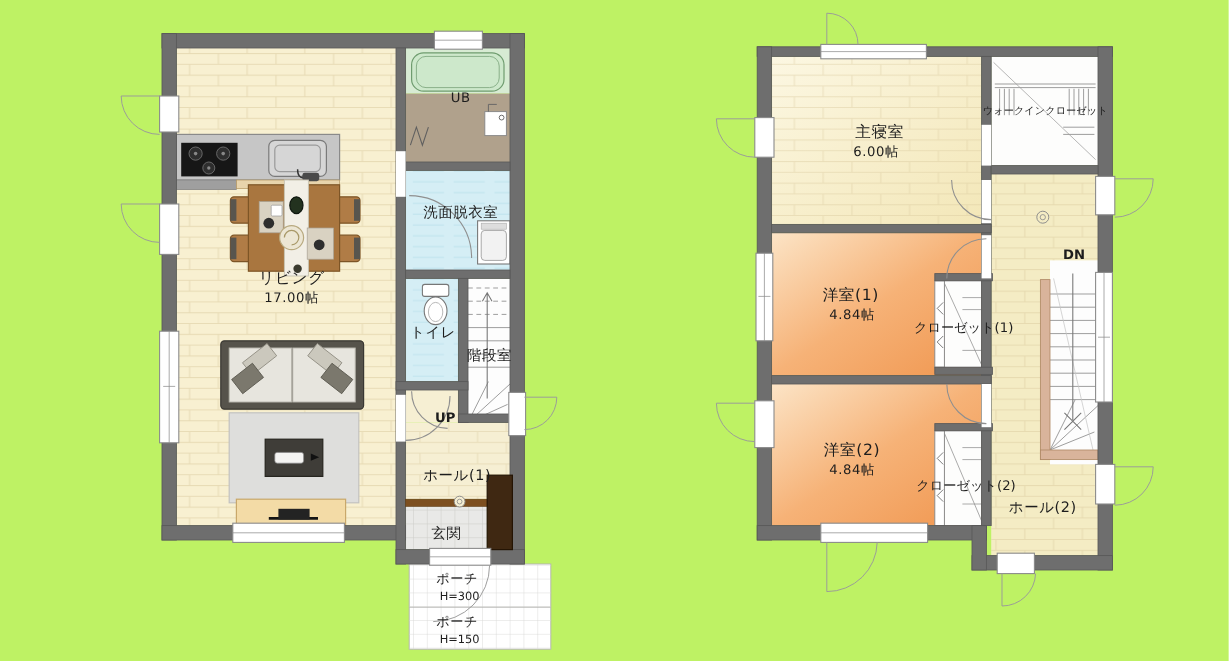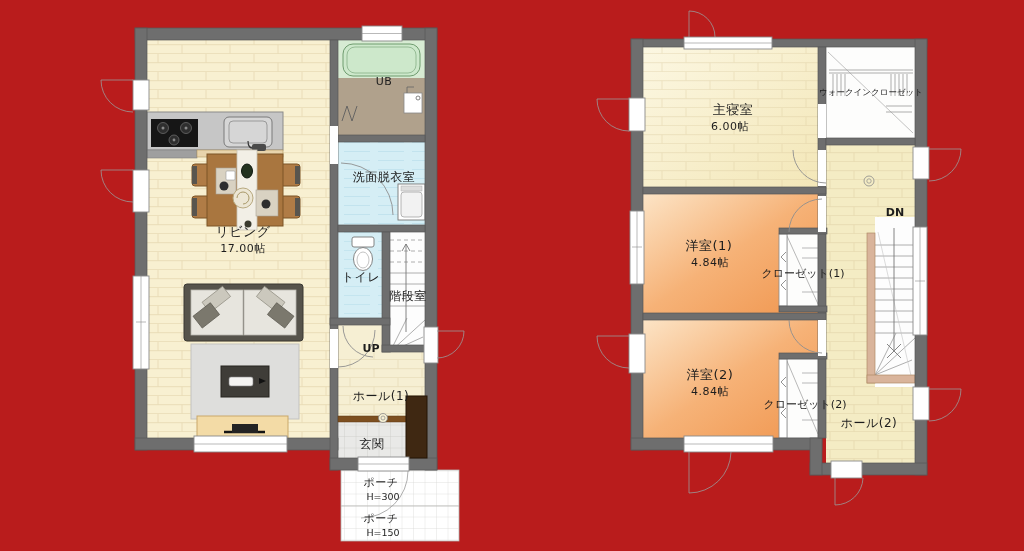--- a/index.html
+++ b/index.html
@@ -1,16 +1,16 @@
 <!DOCTYPE html>
 <html><head>
 <meta charset="utf-8">
 <style>
   html,body{margin:0;padding:0;background:#ffffff;}
-  #canvas{position:relative;width:1024px;height:551px;background:#b91c1c;overflow:hidden;
+  #canvas{position:relative;width:1024px;height:551px;background:#bef264;overflow:hidden;
           font-family:"DejaVu Sans",sans-serif;}
   svg{position:absolute;left:0;top:0;}
   text{fill:#1d1d1d;font-family:"DejaVu Sans",sans-serif;letter-spacing:0.5px;}
   .rm{font-size:13px;}
   .rm2{font-size:12px;}
   .sz{font-size:11px;}
   .dir{font-size:11px;font-weight:bold;letter-spacing:0;}
   .tiny{font-size:9.5px;letter-spacing:0;}
   .wic{font-size:8.5px;letter-spacing:0;}
   .closet{font-size:11px;letter-spacing:0;}

